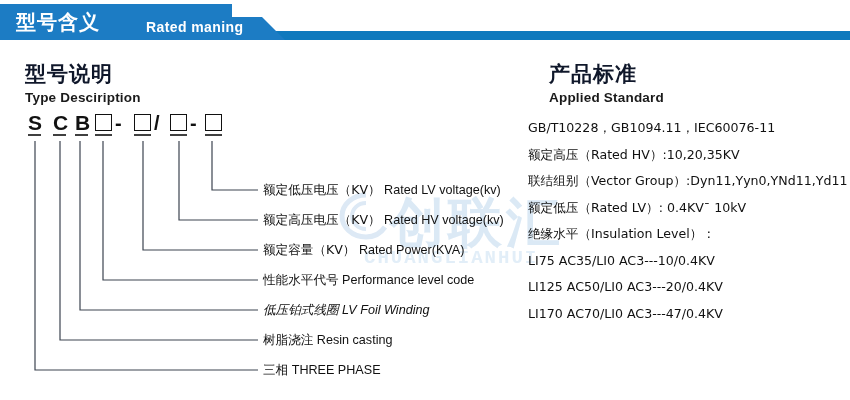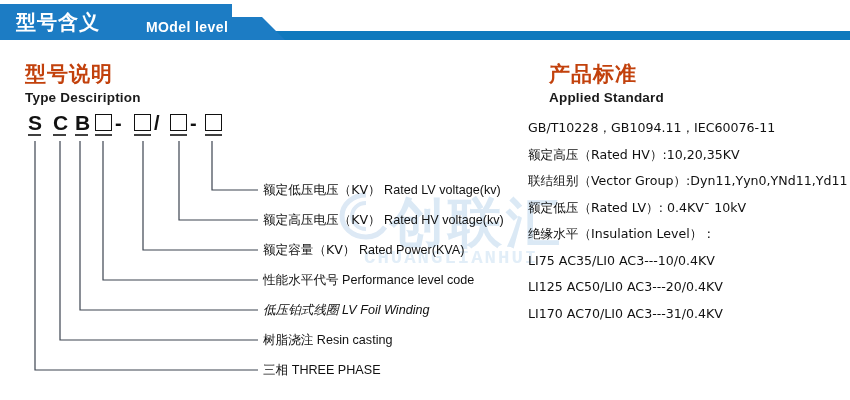--- a/index.html
+++ b/index.html
@@ -47,21 +47,21 @@
     font-family:Liberation Mono, monospace;
   }
   .wm-mark{
     position:absolute;left:-12px;top:6px;
     width:56px;height:50px;
   }
 
   
   .sec{position:absolute;z-index:2;}
   .sec .cn{
-    font-size:21px;font-weight:bold;color:#c2410c;letter-spacing:1px;
+    font-size:21px;font-weight:bold;color:#0f172a;letter-spacing:1px;
     font-family:"DejaVu Sans","Liberation Sans",sans-serif;
     line-height:24px;
   }
   .sec .en{
     font-size:13.5px;font-weight:bold;color:#1a1a1a;letter-spacing:.2px;
     line-height:18px;margin-top:3px;
     font-family:"Liberation Sans",sans-serif;
   }
   #sec-left{left:25px;top:62px;}
   #sec-right{left:549px;top:62px;}
@@ -116,21 +116,21 @@
 <body>
 
 <div id="banner">
   <svg width="850" height="46" viewBox="0 0 850 46" xmlns="http://www.w3.org/2000/svg">
 
     <rect x="0" y="31" width="850" height="9" fill="#0f79bd"></rect>
 
     <path d="M0,4 L232,4 L232,17 L262,17 L285,40 L0,40 Z" fill="#1c7cc4"></path>
   </svg>
   <div class="banner-cn">型号含义</div>
-  <div class="banner-en">MOdel level</div>
+  <div class="banner-en">Rated maning</div>
 </div>
 
 <div id="watermark">
   <svg class="wm-mark" viewBox="0 0 56 50" xmlns="http://www.w3.org/2000/svg">
     <path d="M28 4 C14 4 4 14 4 25 C4 36 14 46 28 46 C36 46 43 42 47 36" fill="none" stroke="#dde9f5" stroke-width="5"></path>
     <path d="M28 12 C20 12 14 18 14 25 C14 32 20 38 28 38" fill="none" stroke="#dde9f5" stroke-width="4"></path>
   </svg>
   <div class="wm-cn">创联汇</div>
   <div class="wm-en">CHUANGLIANHUI</div>
 </div>
@@ -202,14 +202,14 @@
 </div>
 
 <div id="standards">
     <div class="std-line">GB/T10228，GB1094.11，IEC60076-11</div>
     <div class="std-line">额定高压（Rated HV）:10,20,35KV</div>
     <div class="std-line">联结组别（Vector Group）:Dyn11,Yyn0,YNd11,Yd11</div>
     <div class="std-line">额定低压（Rated LV）: 0.4KV¯ 10kV</div>
     <div class="std-line">绝缘水平（Insulation Level）：</div>
     <div class="std-line">LI75 AC35/LI0 AC3---10/0.4KV</div>
     <div class="std-line">LI125 AC50/LI0 AC3---20/0.4KV</div>
-    <div class="std-line">LI170 AC70/LI0 AC3---31/0.4KV</div>
+    <div class="std-line">LI170 AC70/LI0 AC3---47/0.4KV</div>
   </div>
 
 </body></html>

